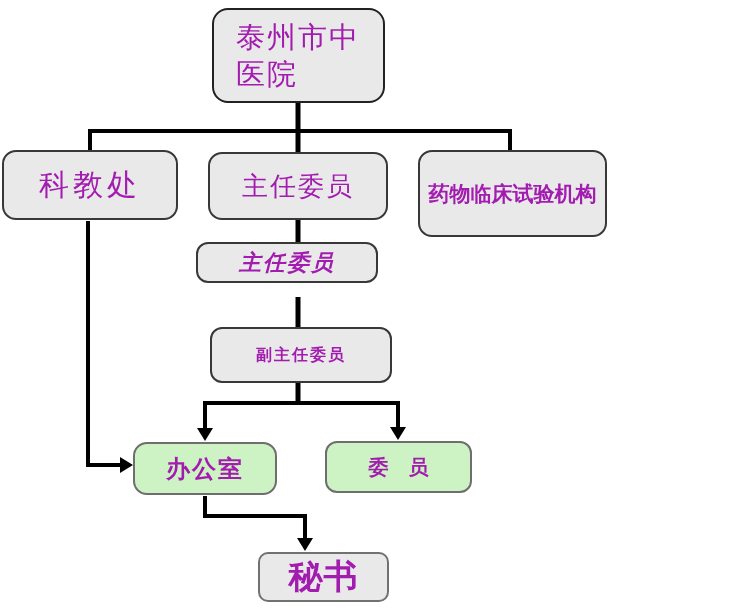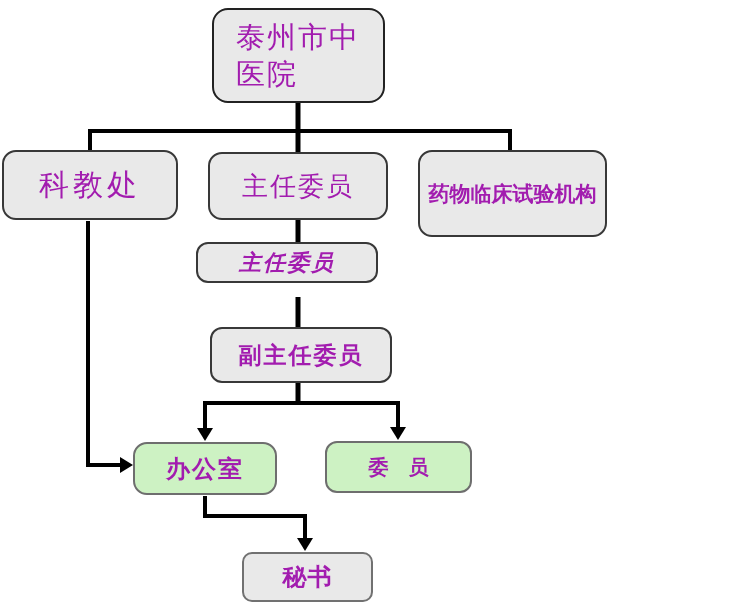--- a/index.html
+++ b/index.html
@@ -52,33 +52,33 @@
   #n-yaowu {
     left: 418px; top: 150px; width: 189px; height: 87px;
     border-radius: 14px; font-size: 21px; font-weight: bold;
   }
   #n-zhuren {
     left: 196px; top: 242px; width: 182px; height: 41px;
     border-radius: 12px; font-size: 22px; font-weight: 600; letter-spacing: 2px; font-style: italic;
   }
   #n-fuzhuren {
     left: 210px; top: 327px; width: 182px; height: 56px;
-    border-radius: 12px; font-size: 23px; font-weight: 600; letter-spacing: 2px;
+    border-radius: 12px; font-size: 16px; font-weight: 600; letter-spacing: 2px;
   }
   #n-bangongshi {
     left: 133px; top: 442px; width: 144px; height: 53px;
     border-radius: 14px; font-size: 24px; font-weight: bold; letter-spacing: 2px;
   }
   #n-weiyuan {
     left: 325px; top: 441px; width: 147px; height: 52px;
     border-radius: 12px; font-size: 20px; font-weight: bold;
   }
   #n-mishu {
-    left: 242px; top: 552px; width: 131px; height: 50px;
-    border-radius: 10px; font-size: 24px; font-weight: bold;
+    left: 258px; top: 552px; width: 131px; height: 50px;
+    border-radius: 10px; font-size: 34px; font-weight: bold;
     letter-spacing: 1px; border-color: #717171;
   }
 </style>
 </head>
 <body>
 
 <div class="canvas">
 
   <svg class="connector-layer" viewBox="0 0 750 608" xmlns="http://www.w3.org/2000/svg">
 

